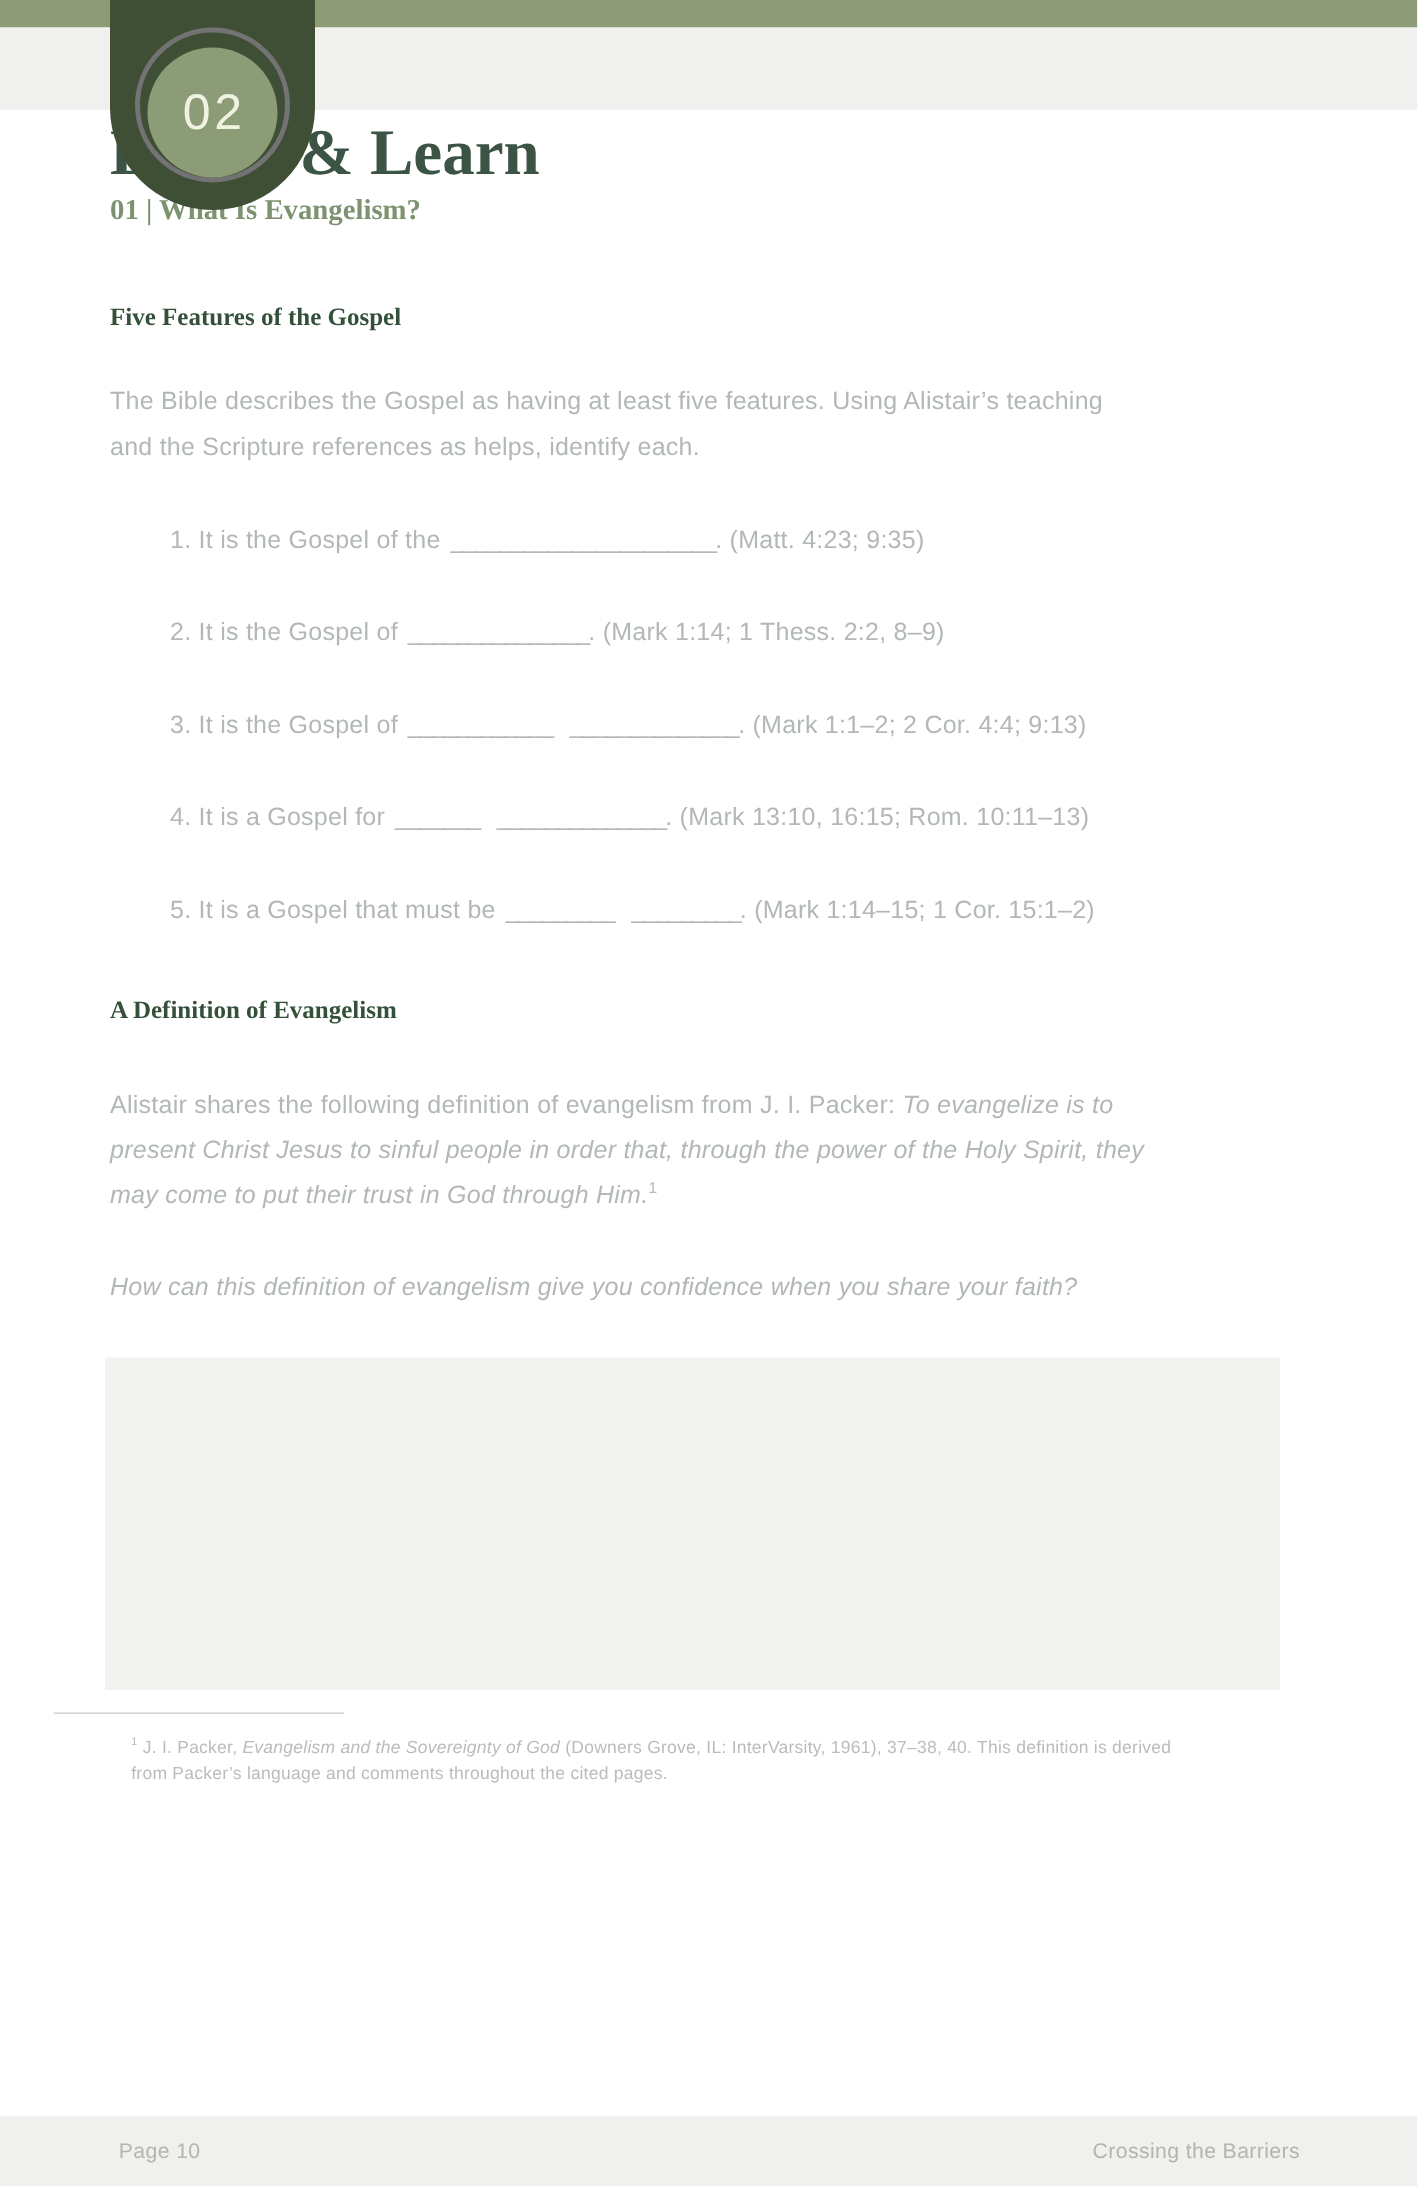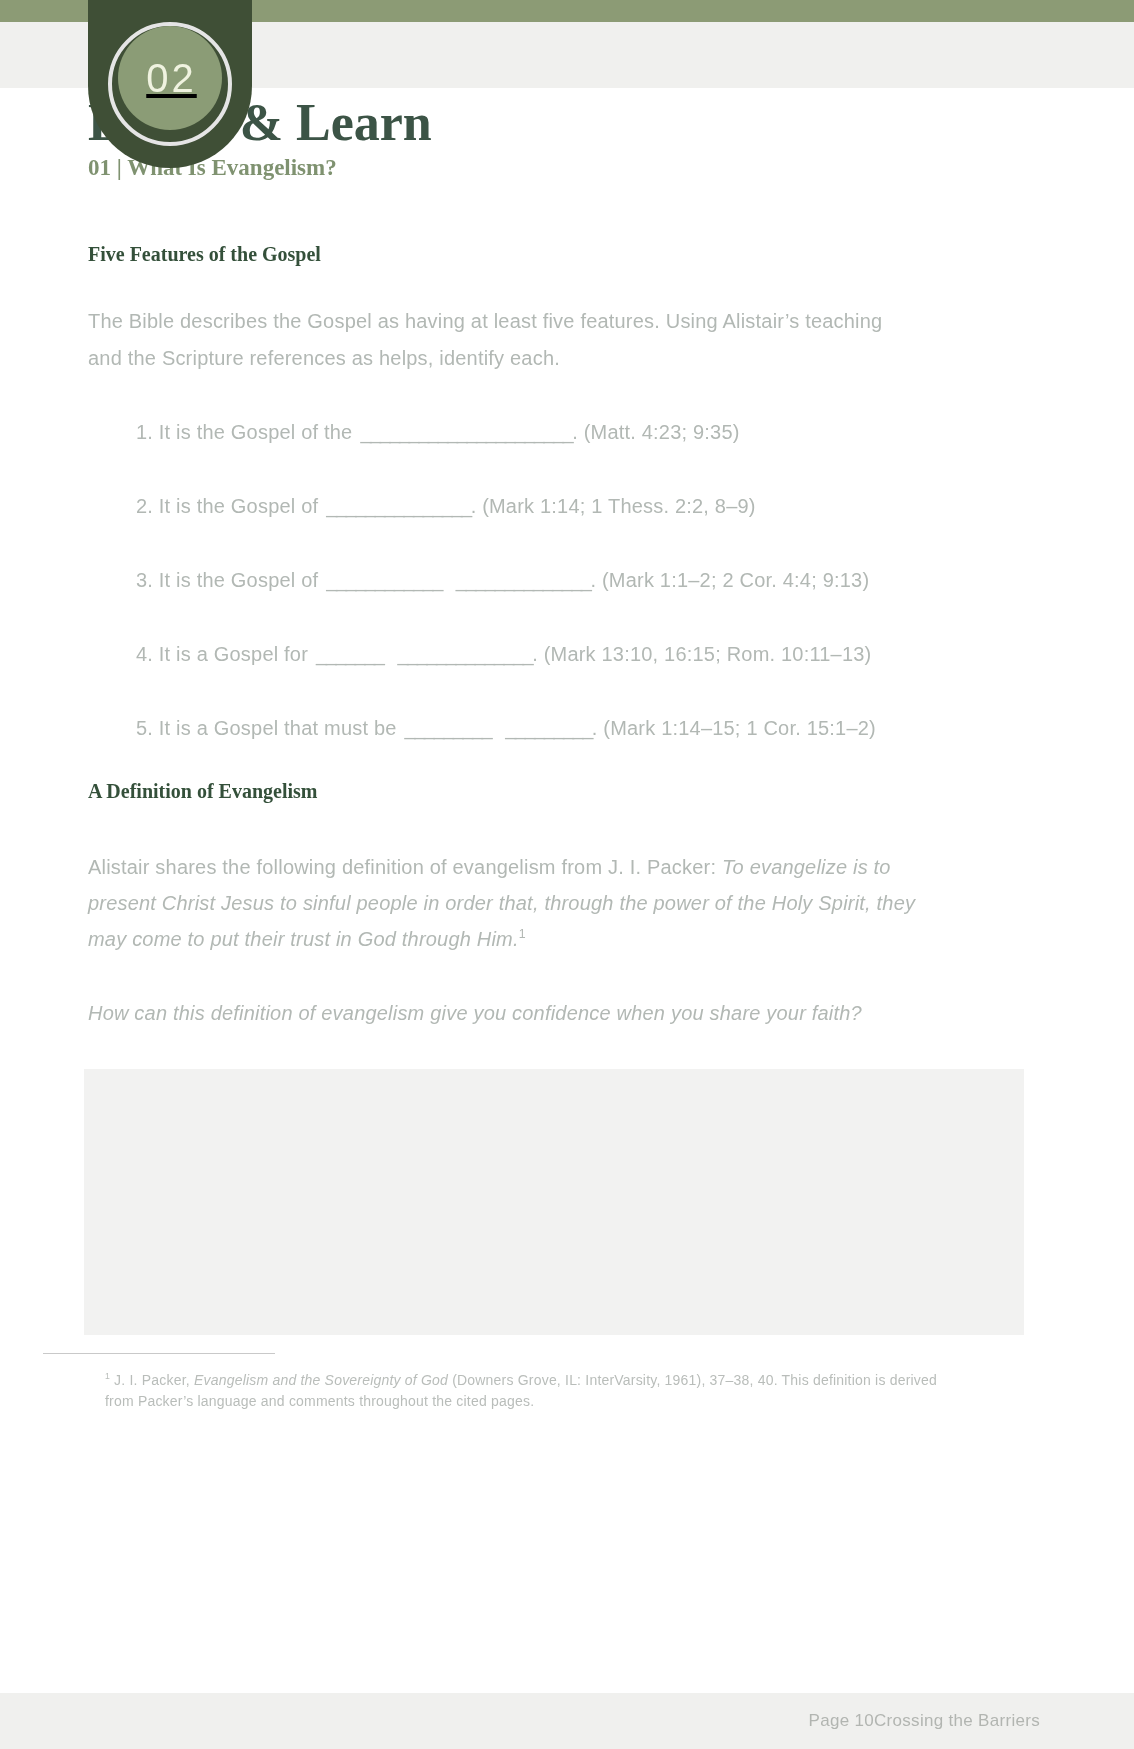--- a/index.html
+++ b/index.html
@@ -26,23 +26,23 @@
     position: absolute; top: 0; left: 88px;
     width: 164px; height: 168px;
     background: #3f4f36;
     border-radius: 0 0 82px 82px;
     z-index: 2;
     display: flex; justify-content: center;
   }
   .ring {
     margin-top: 22px;
     width: 124px; height: 124px;
-    border: 4px solid #e5e5e5;
+    border: 4px solid #737373;
     border-radius: 50%;
-    display: flex; align-items: flex-start; justify-content: center; text-decoration: underline;
+    display: flex; align-items: flex-end; justify-content: center;
   }
   .inner-circle {
     width: 104px; height: 104px;
     border-radius: 50%;
     background: #8b9c76;
     display: flex; align-items: center; justify-content: center;
   }
   .chapter-num {
     color: #f0f3e0;
     font-size: 40px;
@@ -72,21 +72,21 @@
     color: #7f9270;
   }
   h2 {
     font-family: "Liberation Serif", serif;
     font-weight: 700;
     font-size: 20px;
     line-height: 34px;
     color: #34503a;
   }
   .h2-features { margin-top: 56px; }
-  .h2-definition { margin-top: 27px; }
+  .h2-definition { margin-top: 44px; }
   .body {
     color: #b2b8b4;
     font-size: 20px;
     line-height: 37px;
     letter-spacing: 0.2px;
   }
   .intro {
     margin-top: 32px;
     max-width: 800px;
     margin-bottom: 23px;
@@ -133,21 +133,21 @@
     font-size: 14px;
     line-height: 21px;
     letter-spacing: 0.2px;
   }
   .footer {
     position: absolute; bottom: 0; left: 0;
     width: 100%; height: 56px;
     background: #f0f0ee;
     display: flex;
     align-items: center;
-    justify-content: flex-end;
+    justify-content: space-between;
     padding: 0 94px 0 95px;
     color: #b2b5b1;
     font-size: 17px;
     letter-spacing: 0.3px;
   }
 </style>
 </head>
 <body>
 
 <div class="page">

